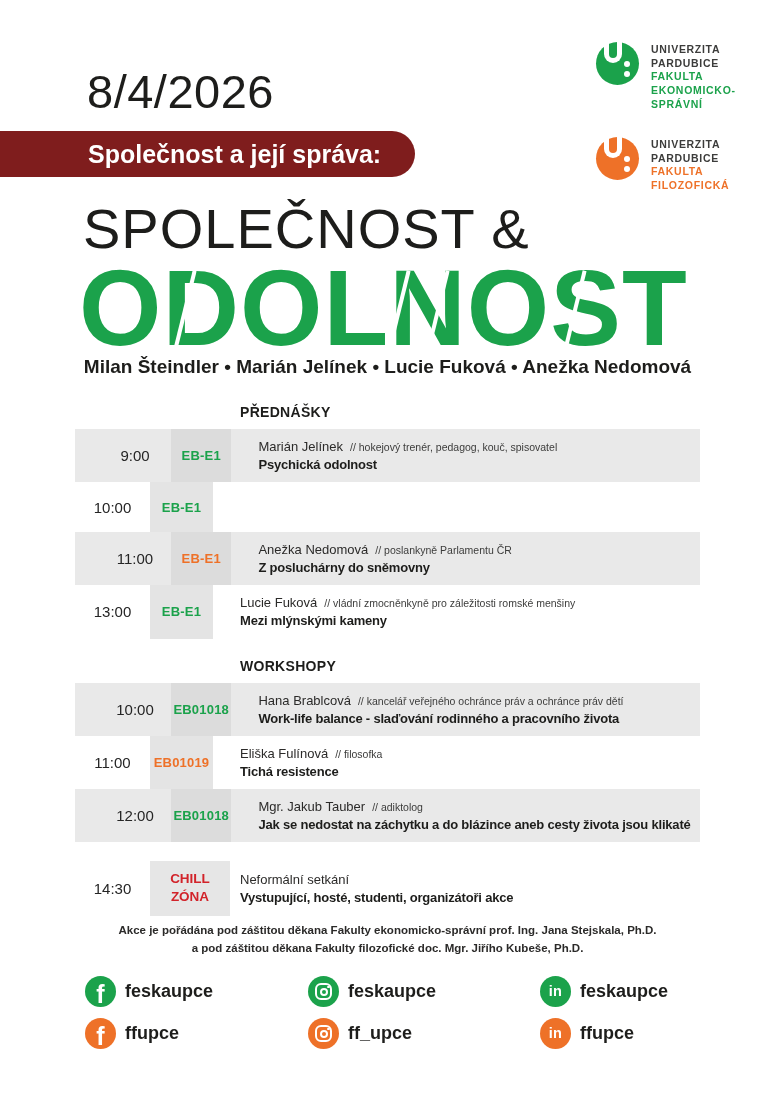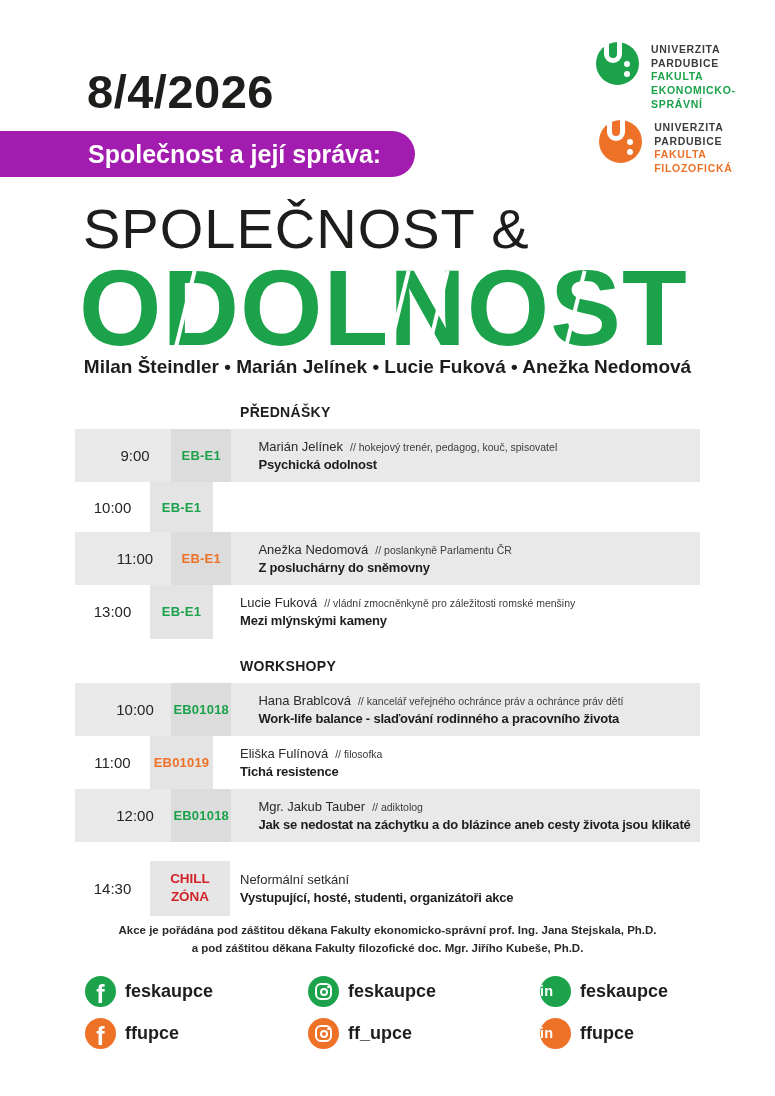--- a/index.html
+++ b/index.html
@@ -4,29 +4,29 @@
 <style>
   * { margin:0; padding:0; box-sizing:border-box; }
   html,body { background:#fff; }
   .page {
     position:relative; width:775px; height:1096px; background:#fff; overflow:hidden;
     font-family:"Liberation Sans", sans-serif; color:#1d1d1b;
   }
   .abs { position:absolute; }
 
   
-  .date { left:87px; top:64px; font-size:47px; font-weight:700; letter-spacing:.5px; }
+  .date { left:87px; top:64px; font-size:47px; font-weight:400; letter-spacing:.5px; }
   .banner {
-    left:0; top:131px; height:46px; padding:0 34px 0 88px; background:#a21caf;
+    left:0; top:131px; height:46px; padding:0 34px 0 88px; background:#7f1d1d;
     border-radius:0 25px 25px 0; color:#fff; font-size:25px; font-weight:700;
     display:inline-flex; align-items:center;
   }
 
   
-  .logos { left:596px; top:42px; display:flex; flex-direction:column; gap:9px;align-items:center; }
+  .logos { left:596px; top:42px; display:flex; flex-direction:column; gap:26px; }
   .logo-block { display:flex; gap:12px; }
   .logo-mark { width:43px; height:43px; border-radius:50%; position:relative; flex:none; }
   .logo-mark.green { background:#1ba24b; }
   .logo-mark.orange { background:#ee7128; }
   .logo-mark .u {
     position:absolute; left:8px; top:-1px; width:18px; height:22px;
     border:5.5px solid #fff; border-top:none; border-radius:0 0 11px 11px;
   }
   .logo-mark .ldot { position:absolute; right:9px; width:6px; height:6px; background:#fff; border-radius:50%; }
   .logo-mark .d1 { top:19px; } .logo-mark .d2 { top:29px; }
@@ -83,21 +83,21 @@
   
   .social { left:85px; top:976px; width:620px; display:grid; grid-template-columns:223px 232px 1fr; row-gap:11px; }
   .social-item { display:flex; align-items:center; gap:9px; font-size:18px; font-weight:700; color:#1d1d1b; }
   .s-icon { width:31px; height:31px; border-radius:50%; position:relative; flex:none; }
   .s-icon.green { background:#1ba24b; }
   .s-icon.orange { background:#ee7128; }
   .g-fb { display:none; position:absolute; left:0; width:100%; top:0; height:100%;
           text-align:center; color:#fff; font-size:25px; font-weight:700; line-height:36px; }
   .s-icon.facebook .g-fb { display:block; }
   .g-in { display:none; position:absolute; left:0; width:100%; top:0; height:100%;
-          color:#fff; font-size:14.5px; font-weight:700; line-height:31px; letter-spacing:.3px; }
+          text-align:center; color:#fff; font-size:14.5px; font-weight:700; line-height:31px; letter-spacing:.3px; }
   .s-icon.linkedin .g-in { display:block; }
   .cam,.lens,.dotc { display:none; position:absolute; }
   .s-icon.instagram .cam { display:block; left:7px; top:7px; right:7px; bottom:7px; border:2px solid #fff; border-radius:6px; }
   .s-icon.instagram .lens { display:block; left:11.5px; top:11.5px; right:11.5px; bottom:11.5px; border:2px solid #fff; border-radius:50%; }
   .s-icon.instagram .dotc { display:block; top:9.5px; right:9.5px; width:2.6px; height:2.6px; background:#fff; border-radius:50%; }
 </style>
 </head>
 <body>
 
 <div class="page">

